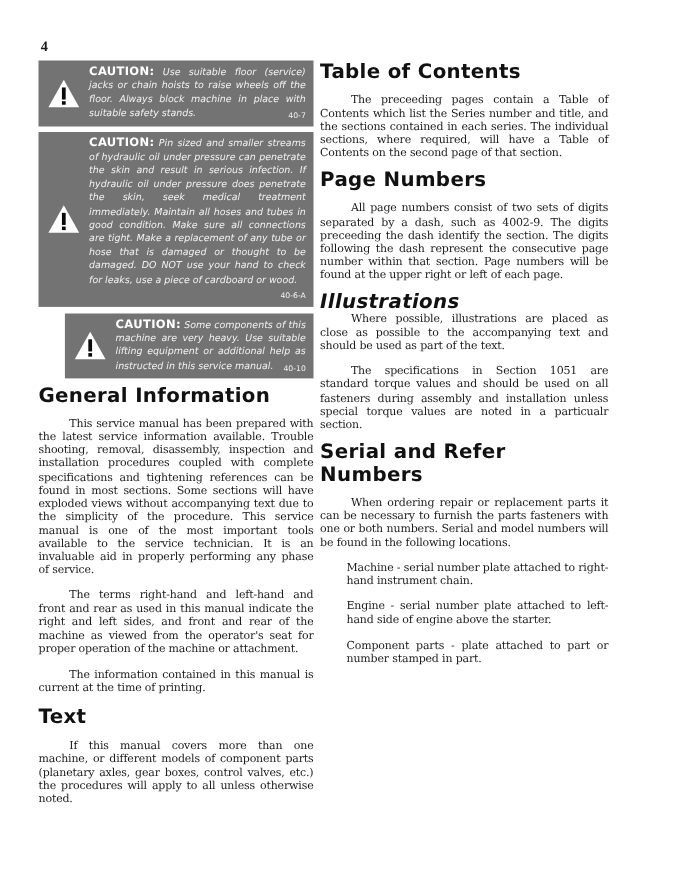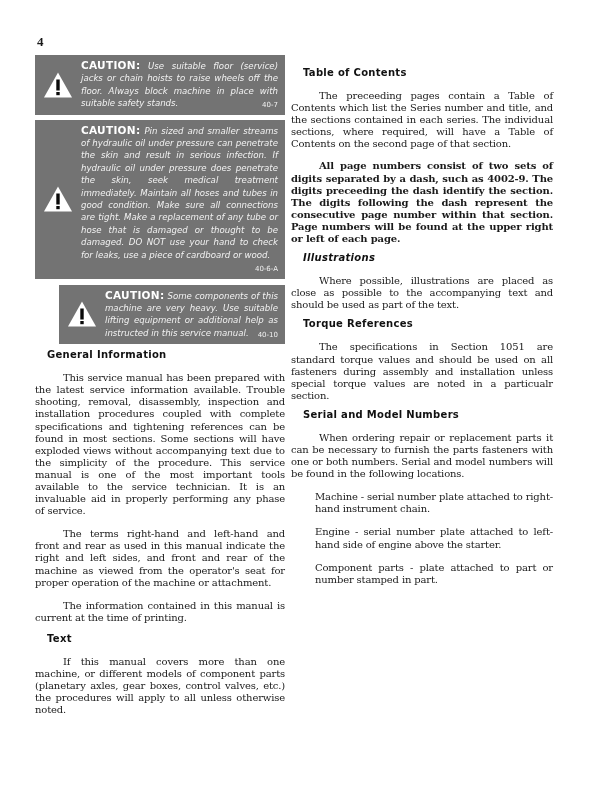--- a/index.html
+++ b/index.html
@@ -30,21 +30,21 @@
       font-style: normal; font-weight: bold; font-size: 10.5px; letter-spacing: 0.3px;
       color: #ffffff;
     }
     .caution .code {
       float: right; font-size: 7px; font-style: normal; margin-top: 2px;
     }
     .caution .tail::after { content: ""; display: block; clear: both; }
 
     h2 {
       font-family: "DejaVu Sans", sans-serif; font-weight: bold;
-      font-size: 10px; margin: 12px; letter-spacing: 0.3px; color: #111;
+      font-size: 18px; margin: 0; letter-spacing: 0.3px; color: #111;
     }
     p {
       margin: 0; font-size: 10px; line-height: 12.1px; text-align: justify;
       font-family: "DejaVu Serif", serif; letter-spacing: -0.15px;
     }
     p.indent { text-indent: 28px; }
     p.item { padding-left: 24px; }
   </style>
 </head>
 <body>
@@ -95,27 +95,27 @@
   <p class="indent" style="margin-top:11px;">The information contained in this manual is current at the time of printing.</p>
 
   <h2 style="margin-top:9px;">Text</h2>
   <p class="indent" style="margin-top:11px;">If this manual covers more than one machine, or different models of component parts (planetary axles, gear boxes, control valves, etc.) the procedures will apply to all unless otherwise noted.</p>
 </div>
 
 <div class="col col-right">
   <h2>Table of Contents</h2>
   <p class="indent" style="margin-top:10px;">The preceeding pages contain a Table of Contents which list the Series number and title, and the sections contained in each series. The individual sections, where required, will have a Table of Contents on the second page of that section.</p>
 
-  <p class="indent" style="margin-top:10px;font-weight:bold;">All page numbers consist of two sets of digits separated by a dash, such as 4002-9. The digits preceeding the dash identify the section. The digits following the dash represent the consecutive page number within that section. Page numbers will be found at the upper right or left of each page.</p>
+  <h2 style="margin-top:7px;">Page Numbers</h2>
+  <p class="indent" style="margin-top:10px;">All page numbers consist of two sets of digits separated by a dash, such as 4002-9. The digits preceeding the dash identify the section. The digits following the dash represent the consecutive page number within that section. Page numbers will be found at the upper right or left of each page.</p>
 
   <h2 style="margin-top:7px;font-style:italic;">Illustrations</h2>
   <p class="indent" style="">Where possible, illustrations are placed as close as possible to the accompanying text and should be used as part of the text.</p>
 
-  <h2 style="margin-top:7px;">Torque References</h2>
   <p class="indent" style="margin-top:11px;">The specifications in Section 1051 are standard torque values and should be used on all fasteners during assembly and installation unless special torque values are noted in a particualr section.</p>
 
-  <h2 style="margin-top:7px;">Serial and Model Numbers</h2>
+  <h2 style="margin-top:7px;">Serial and Refer Numbers</h2>
   <p class="indent" style="margin-top:10px;">When ordering repair or replacement parts it can be necessary to furnish the parts fasteners with one or both numbers. Serial and model numbers will be found in the following locations.</p>
 
   <p class="item" style="margin-top:11px;">Machine - serial number plate attached to right-hand instrument chain.</p>
   <p class="item" style="margin-top:11px;">Engine - serial number plate attached to left-hand side of engine above the starter.</p>
   <p class="item" style="margin-top:11px;">Component parts - plate attached to part or number stamped in part.</p>
 </div>
 
 </body></html>

